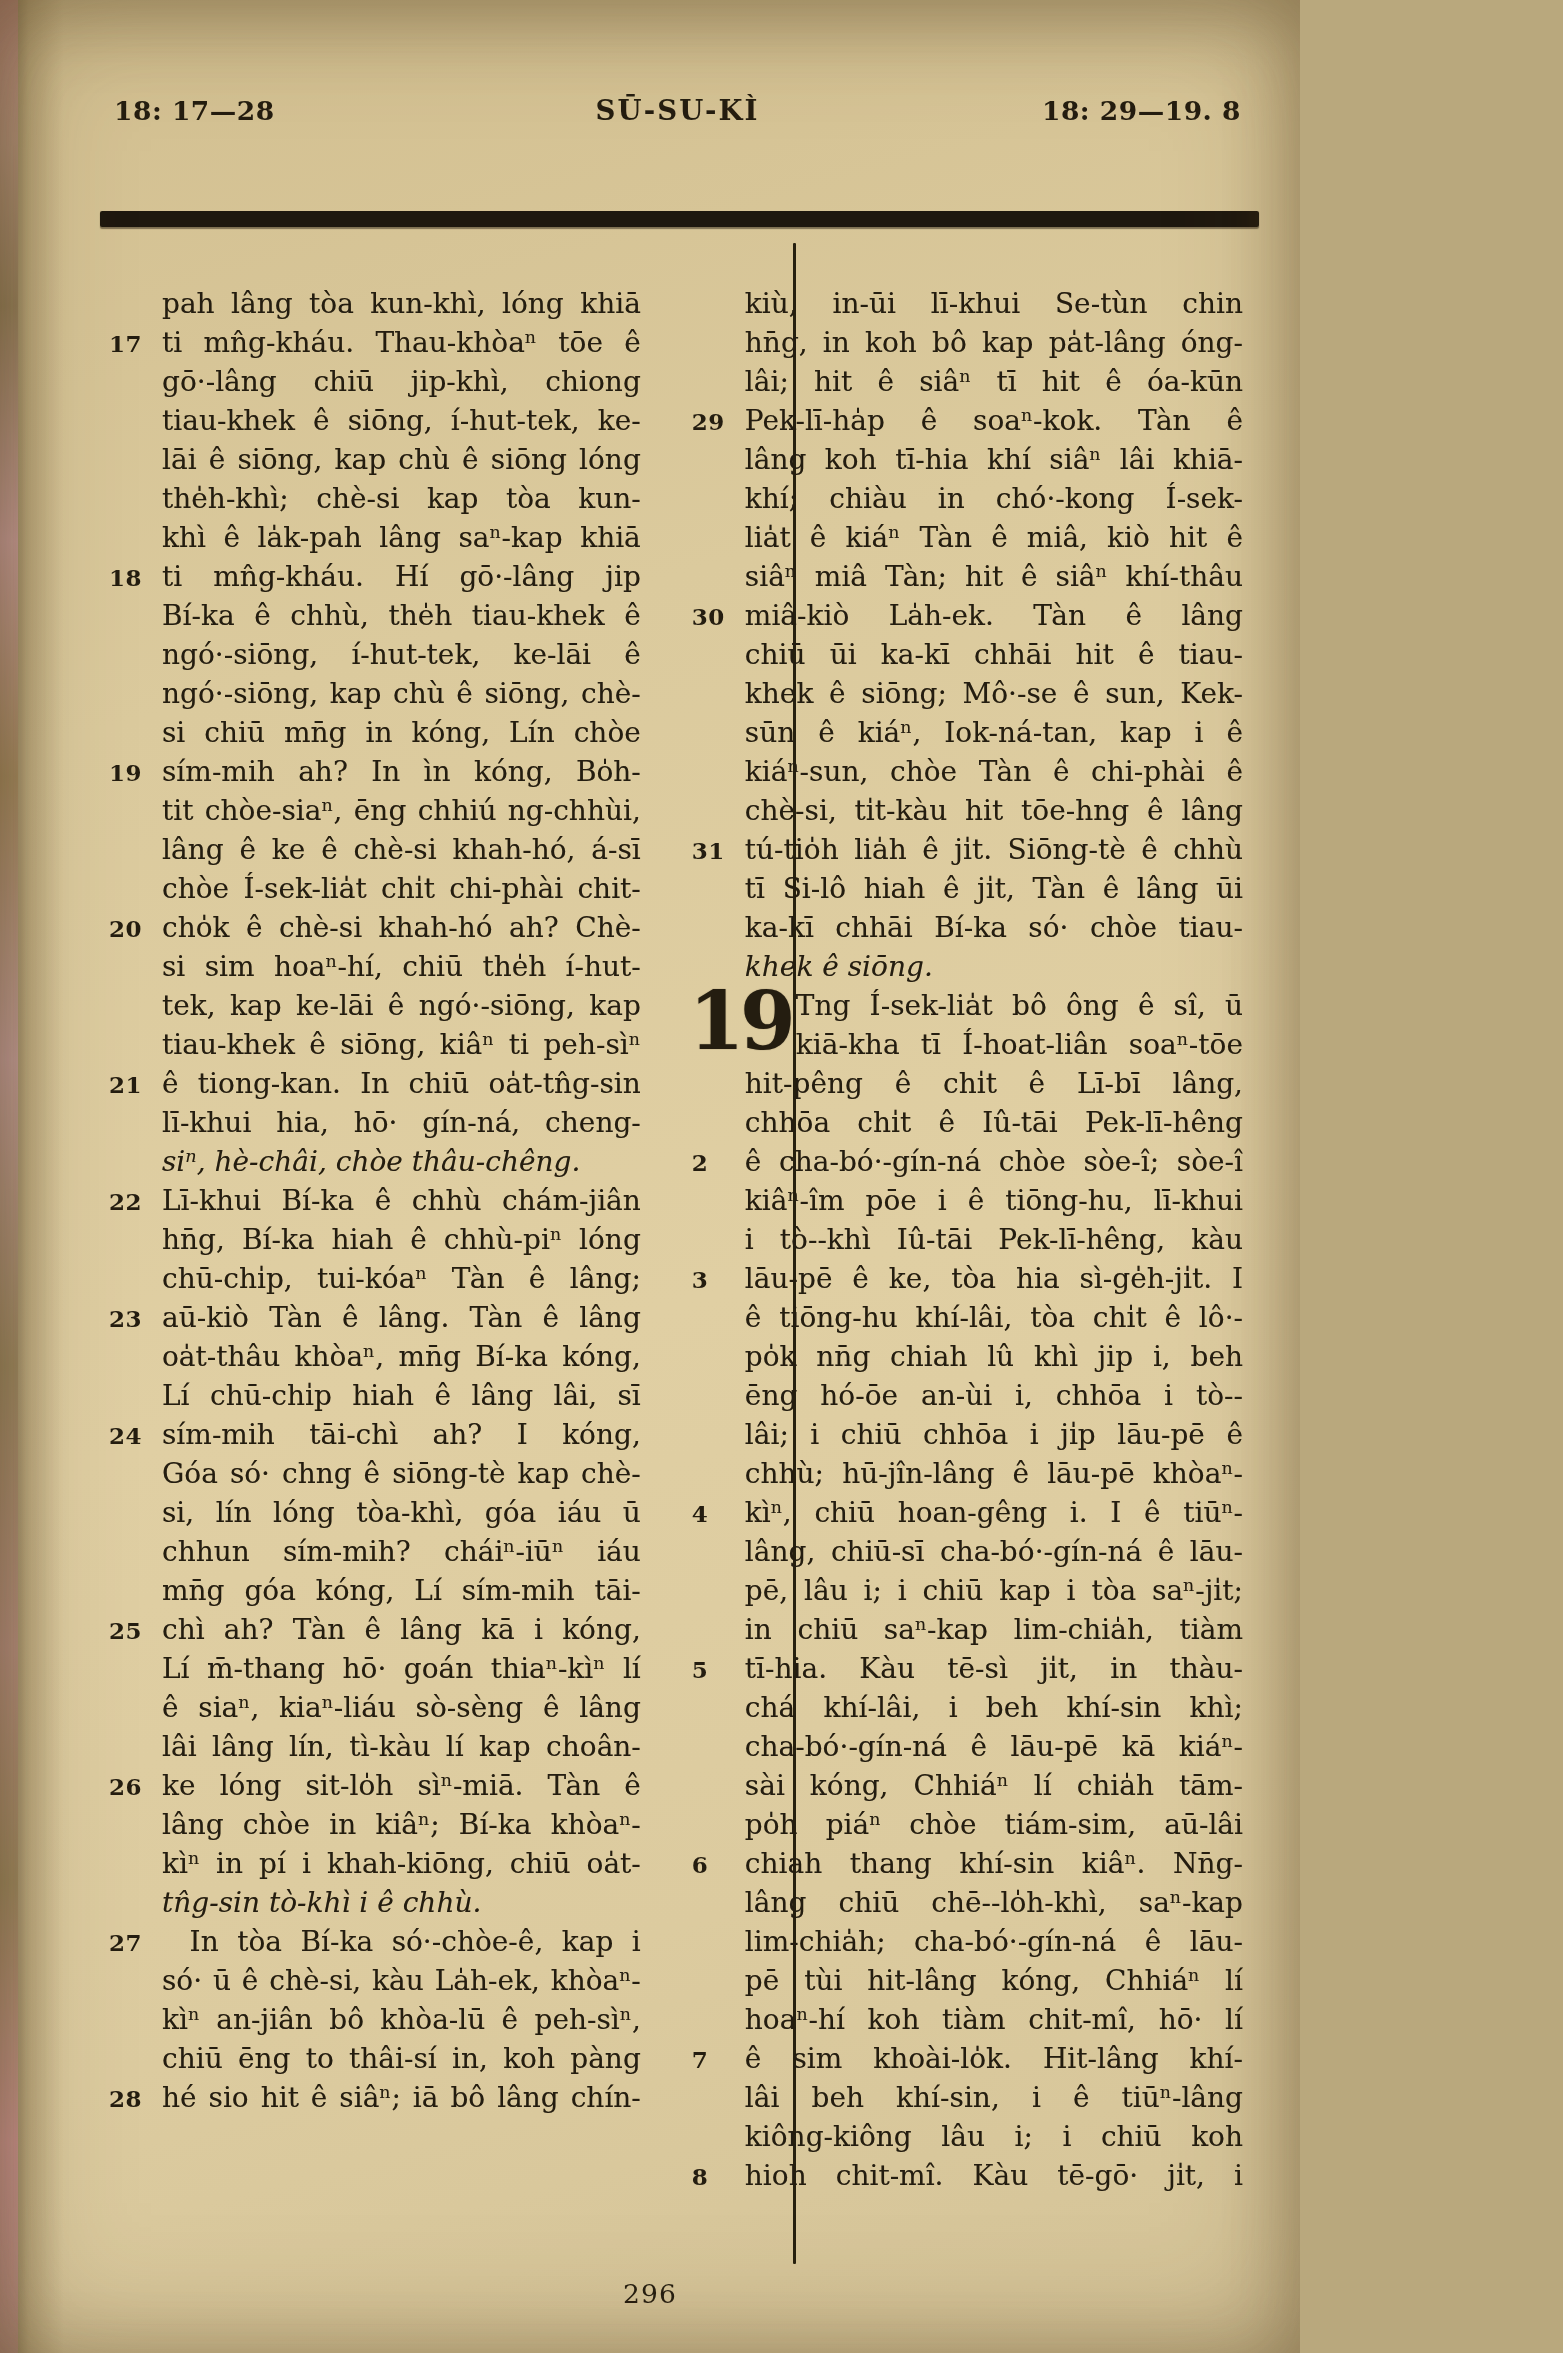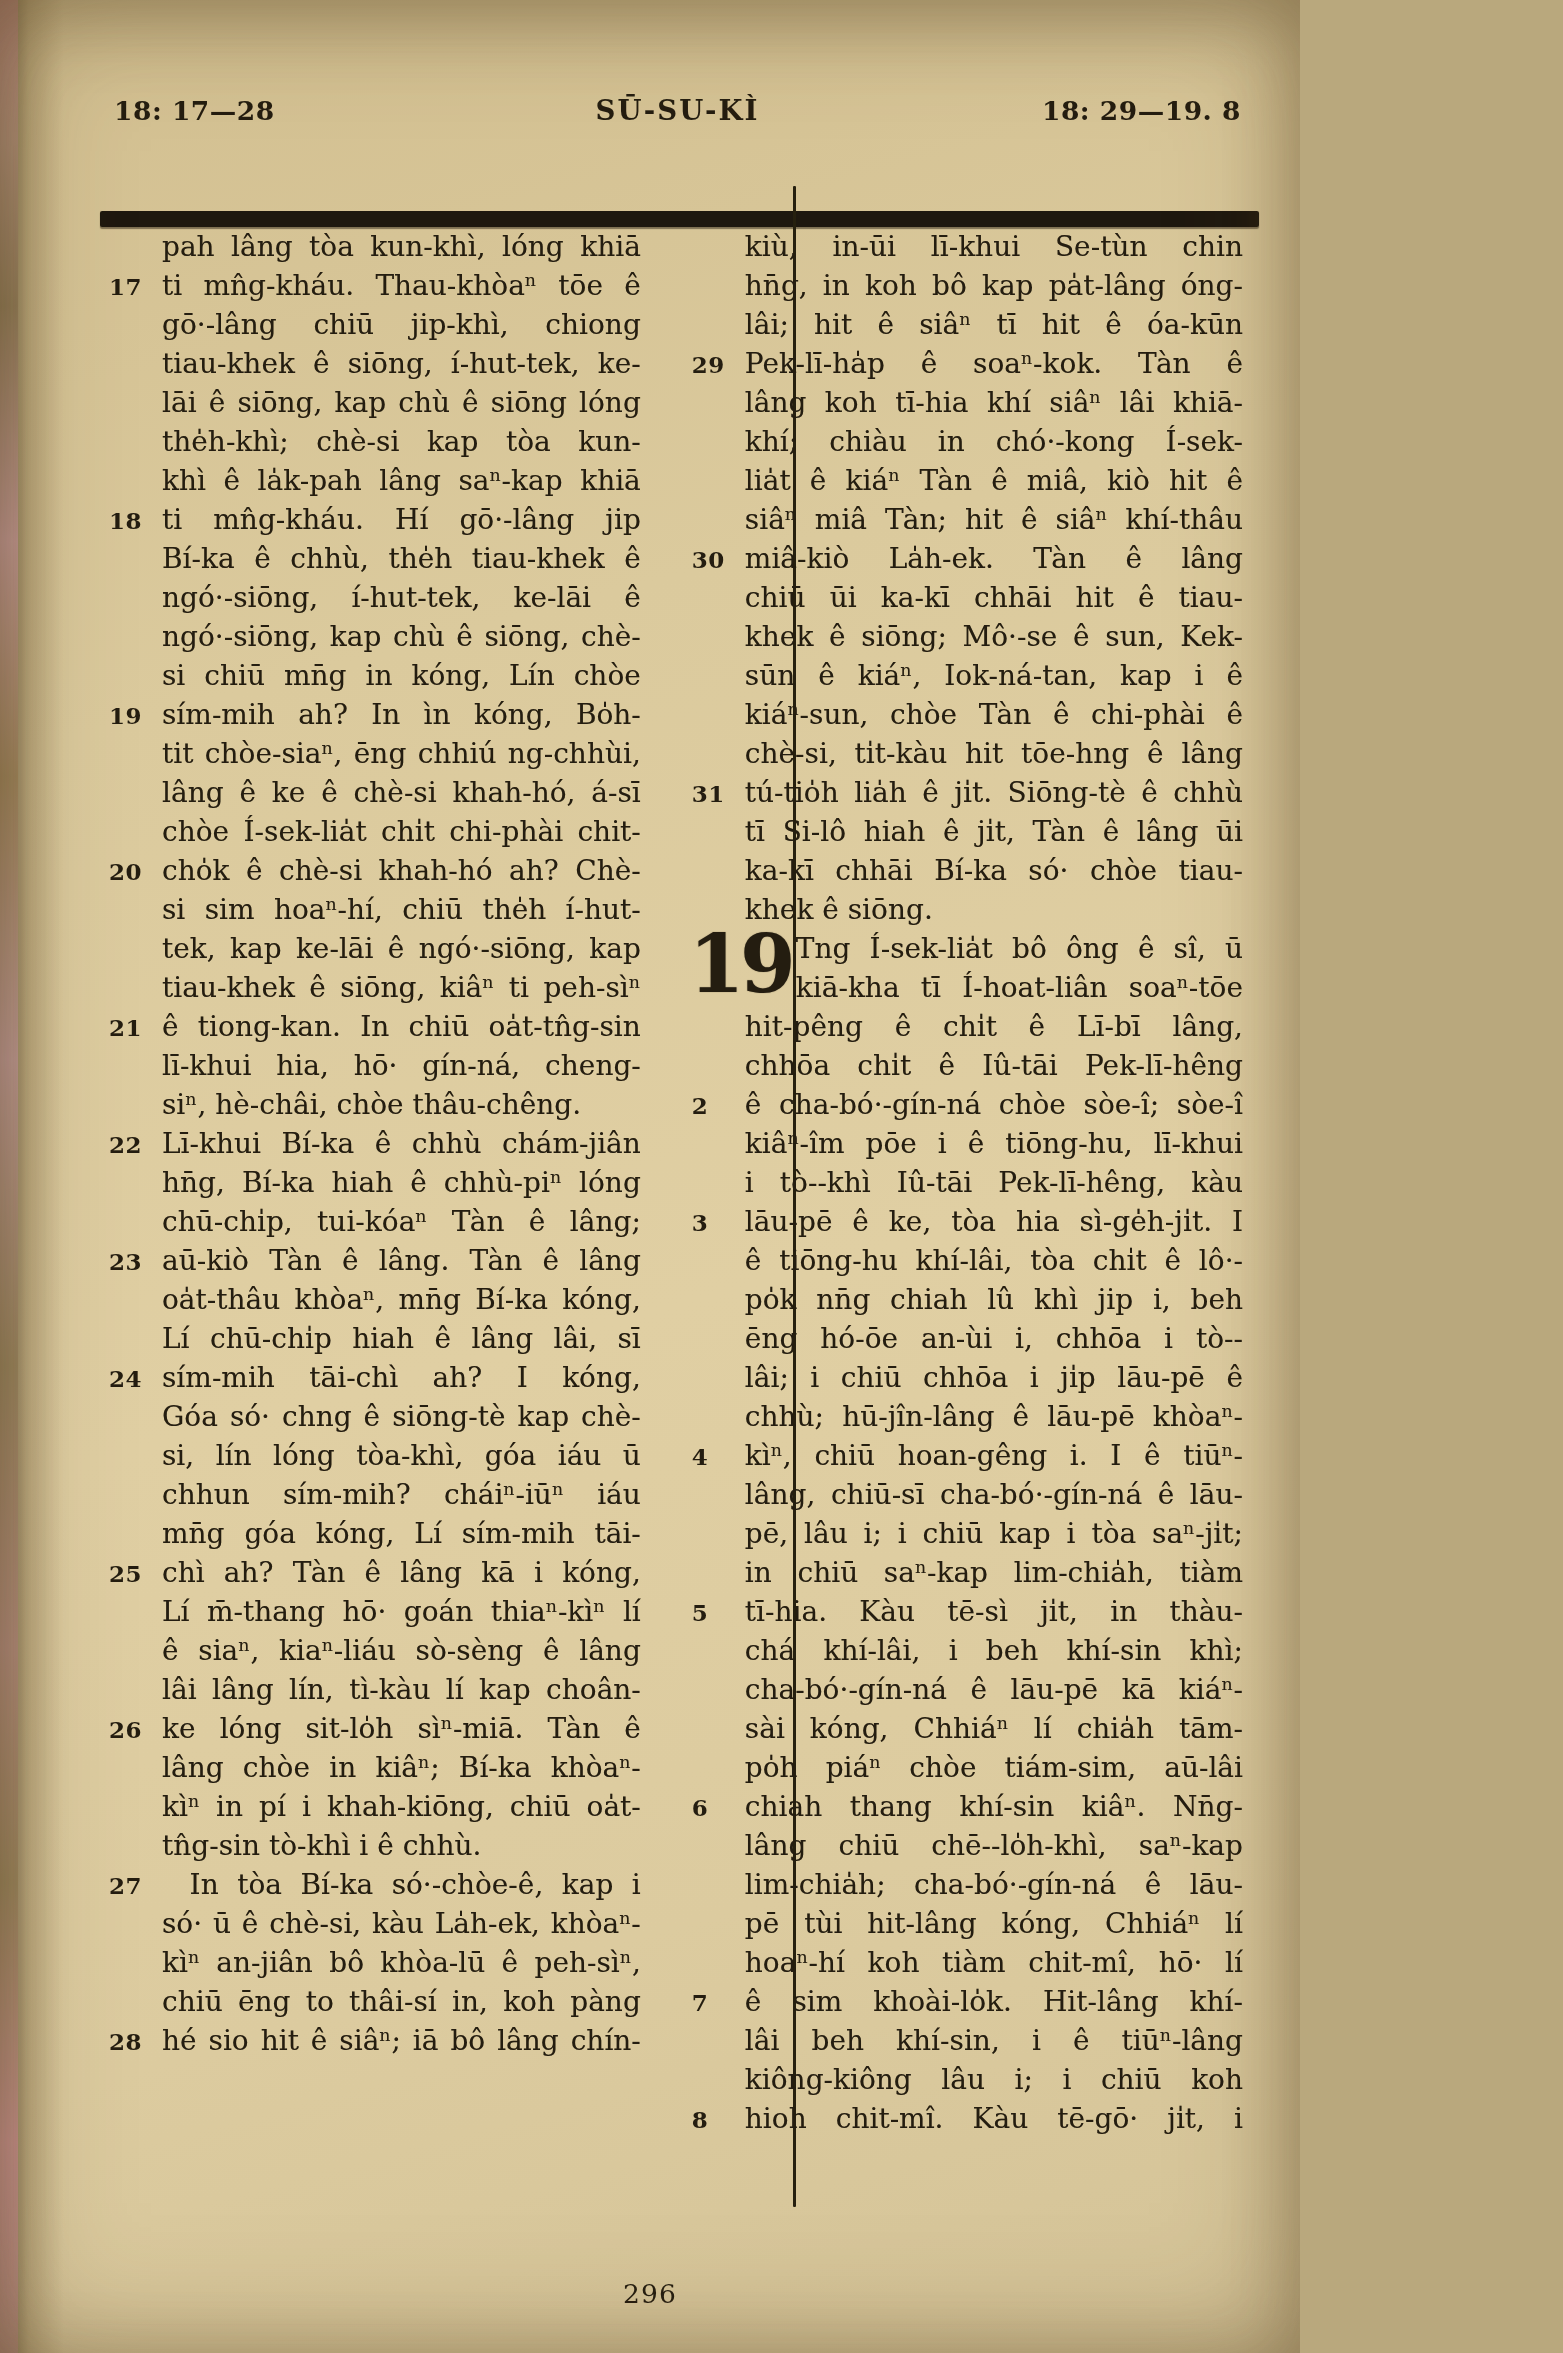--- a/index.html
+++ b/index.html
@@ -27,33 +27,33 @@
   }
   .header .h-left{text-align:left;}
   .header .h-title{text-align:center;letter-spacing:2.1px;font-size:27.6px;}
   .header .h-right{text-align:right;}
 
   .rule-thick{
     margin:84px 41px 0 100px;height:16px;background:#1e180f;border-radius:2.1px;
     box-shadow:0 1.1px 1.1px rgba(40,30,15,.5);
   }
 
-  .content{position:relative;display:flex;padding:0 57px 0 109px;}
+  .content{position:relative;display:flex;margin-top:57px;padding:0 57px 0 109px;}
   .divider{position:absolute;left:793px;top:-41px;width:2.7px;height:2021px;background:#26200f;border-radius:1.1px;}
   .col{width:660px;}
   .col.right{margin-left:51px;width:684px;}
 
   .line{display:flex;position:relative;height:39px;}
   .vnum{flex:none;width:53px;font-weight:bold;font-size:23px;line-height:42px;letter-spacing:0.5px;}
   .ltext{
     flex:1;font-size:28px;line-height:39px;white-space:nowrap;
     text-align:justify;text-align-last:justify;white-space:normal;
     text-shadow:0 0 0.5px rgba(46,35,16,.35);
   }
-  .line.no-just .ltext{text-align:left;text-align-last:left;}
+  .line.no-just .ltext{text-align:left;text-align-last:left;font-style:italic;}
   .line.ind .ltext{text-indent:27.6px;}
   .line.ch-start .ltext,.line.ch-cont .ltext{padding-left:51px;}
   .chnum{
     position:absolute;left:-3.2px;top:-5.3px;
     font-size:80px;line-height:1;font-weight:bold;letter-spacing:-4.2px;
     text-shadow:0 0 1.1px rgba(40,30,15,.5);
   }
 
   .page-number{
     position:absolute;left:0;right:0;top:2258px;text-align:center;

